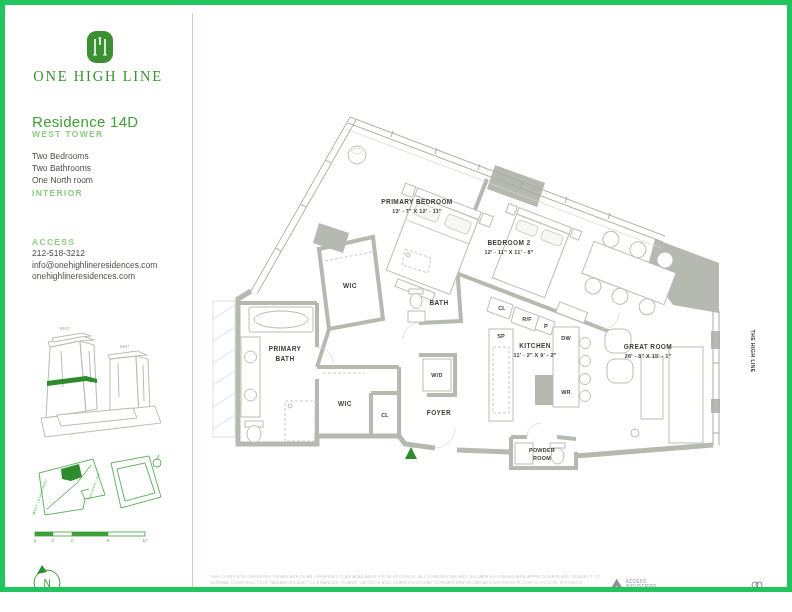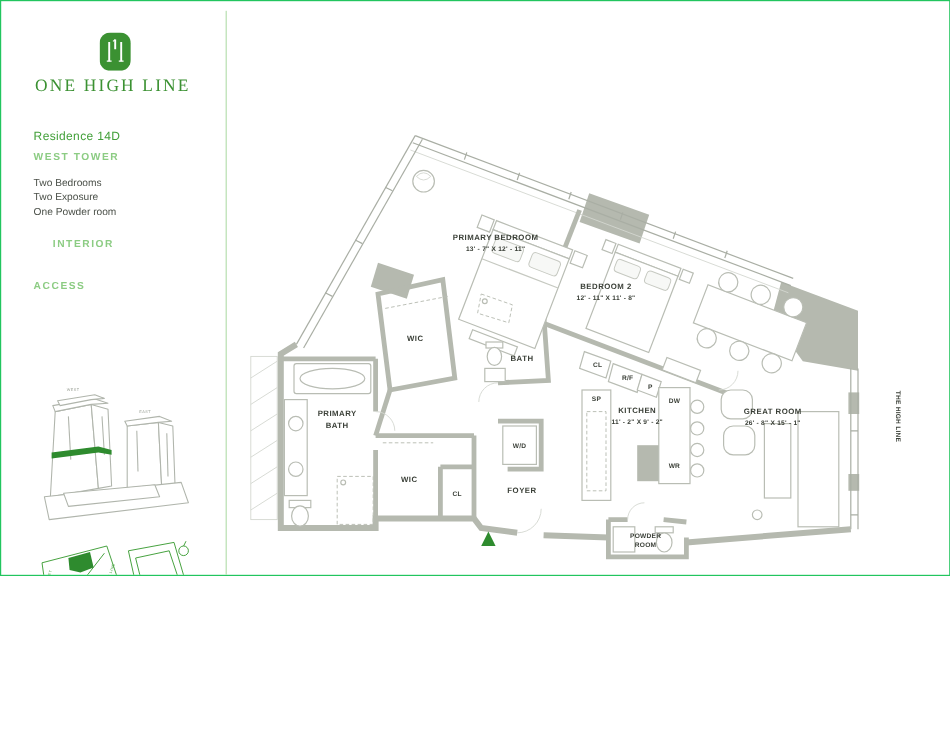--- a/index.html
+++ b/index.html
@@ -1,31 +1,31 @@
 <!DOCTYPE html>
 <html><head>
 <meta charset="utf-8">
 <style>
   html,body{margin:0;padding:0;background:#ffffff;}
-  .page{position:relative;width:792px;height:480px;background:#fff;
+  .page{position:relative;width:792px;height:592px;background:#fff;
         font-family:"Liberation Sans",sans-serif;overflow:hidden;
-        border:1px solid #22c55e;box-sizing:border-box;}
+        border:5px solid #22c55e;box-sizing:border-box;}
   .abs{position:absolute;}
 
   
   .divider{left:187px;top:8px;width:1px;height:596px;background:#b7dfb0;}
   .logo-mark{left:82px;top:26px;width:26px;height:32px;}
   .brand{left:8px;top:63px;width:170px;text-align:center;
          font-family:"Liberation Serif",serif;font-size:14.5px;
          letter-spacing:1.8px;color:#3b9132;white-space:nowrap;}
-  .res-title{left:27px;top:108px;font-size:10px;color:#43a03a;letter-spacing:.3px;}
+  .res-title{left:27px;top:108px;font-size:15px;color:#43a03a;letter-spacing:.3px;}
   .tower-sub{left:27px;top:124px;font-size:8.5px;color:#8ccc83;letter-spacing:1.3px;font-weight:bold;}
   .features{left:27px;top:145px;font-size:8.5px;color:#4b5049;line-height:12px;}
   .green-head{font-size:8.5px;color:#8ccc83;letter-spacing:1.3px;font-weight:bold;}
-  .interior-head{left:27px;top:197px;margin-left:16px;}
+  .interior-head{left:27px;top:183px;}
   .interior-lines{left:27px;top:194px;font-size:8.5px;color:#4b5049;line-height:11.5px;}
   .contact-head{left:27px;top:232px;}
   .contact-lines{left:27px;top:243px;font-size:8.5px;color:#4b5049;line-height:11.5px;}
   .towers-svg{left:28px;top:312px;}
   .site-svg{left:24px;top:448px;}
   .scale-svg{left:28px;top:524px;}
   .compass-svg{left:22px;top:556px;}
 
   
   .plan-svg{left:200px;top:98px;}
@@ -75,27 +75,32 @@
     </g>
   </svg>
 
   <div class="abs brand">ONE HIGH LINE</div>
 
   <div class="abs res-title">Residence 14D</div>
   <div class="abs tower-sub">WEST TOWER</div>
 
   <div class="abs features">
     <div>Two Bedrooms</div>
-    <div>Two Exposure</div>
-    <div>One Powder room</div>
+    <div>Two Bathrooms</div>
+    <div>One North room</div>
   </div>
 
   <div class="abs green-head interior-head">INTERIOR</div>
 
   <div class="abs green-head contact-head">ACCESS</div>
+  <div class="abs contact-lines">
+    <div>212-518-3212</div>
+    <div>info@onehighlineresidences.com</div>
+    <div>onehighlineresidences.com</div>
+  </div>
 
   <svg class="abs towers-svg" width="132" height="132" viewBox="0 0 132 132">
     <g stroke="#b0b5ac" stroke-width="0.9" fill="#ffffff" stroke-linejoin="round">
 
       <polygon points="17,30 47,24 53,94 13,101"></polygon>
       <polygon points="47,24 61,28 64,92 53,94"></polygon>
       <polygon points="15,25 49,19 61,23 47,24 17,30"></polygon>
       <polygon points="19,21 50,16 58,19 47,20 21,25"></polygon>
       <line x1="28" y1="34" x2="30" y2="70"></line>
       <line x1="56" y1="34" x2="58" y2="66"></line>

